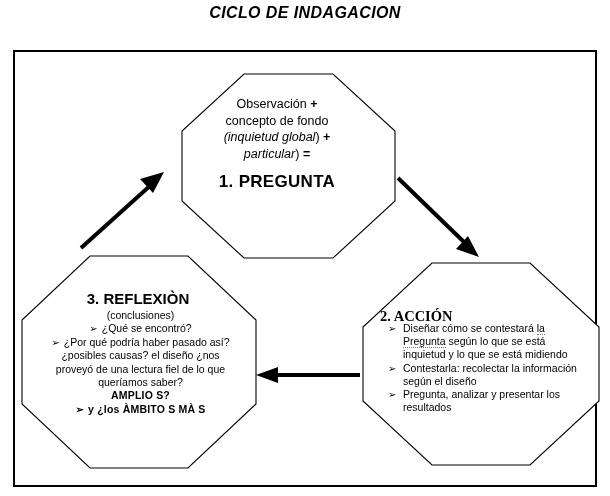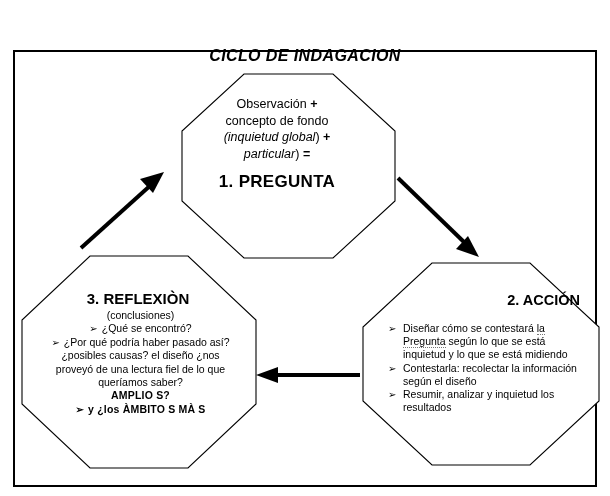--- a/index.html
+++ b/index.html
@@ -28,21 +28,20 @@
     position: absolute;
     left: 0;
     top: 4px;
     width: 610px;
     text-align: center;
     font-size: 16px;
     font-weight: bold;
     font-style: italic;
     letter-spacing: 0.4px;
     white-space: nowrap;
-    margin-top: 43px;
   }
 
   
   #outer-frame {
     position: absolute;
     left: 13px;
     top: 50px;
     width: 584px;
     height: 437px;
     border: 2px solid #000000;
@@ -93,25 +92,26 @@
     margin-top: 12px;
     font-size: 17px;
     font-weight: bold;
     letter-spacing: 0.3px;
   }
 
   
   #node-accion-heading {
     position: absolute;
     left: 380px;
-    top: 292px;
+    top: 308px;
     width: 200px;
-    text-align: right;
+    text-align: left;
     font-size: 14.5px;
     font-weight: bold;
+    font-family: Liberation Serif, serif;
   }
   #node-accion-list {
     position: absolute;
     left: 388px;
     top: 322px;
     width: 195px;
     font-size: 10.5px;
     line-height: 13.2px;
   }
   .bullet-row {
@@ -214,21 +214,21 @@
       <span class="bullet-body"><span>Diseñar cómo se contestará </span><span class="squiggle">la Pregunta</span><span> según lo que se está inquietud y lo que se está midiendo</span></span>
     </div>
 
     <div class="bullet-row">
       <span class="bullet-mark">➢</span>
       <span class="bullet-body">Contestarla: recolectar la información según el diseño</span>
     </div>
 
     <div class="bullet-row">
       <span class="bullet-mark">➢</span>
-      <span class="bullet-body">Resumir, analizar y inquietud los resultados</span>
+      <span class="bullet-body">Pregunta, analizar y presentar los resultados</span>
     </div>
 
   </div>
 
   <div id="node-reflexion-heading">3. REFLEXIÒN</div>
   <div id="node-reflexion-list">
 
     <div class="r-item">(conclusiones)</div>
     <div class="r-item">
       <span class="r-mark">➢</span><span>¿Qué se encontró?</span>

